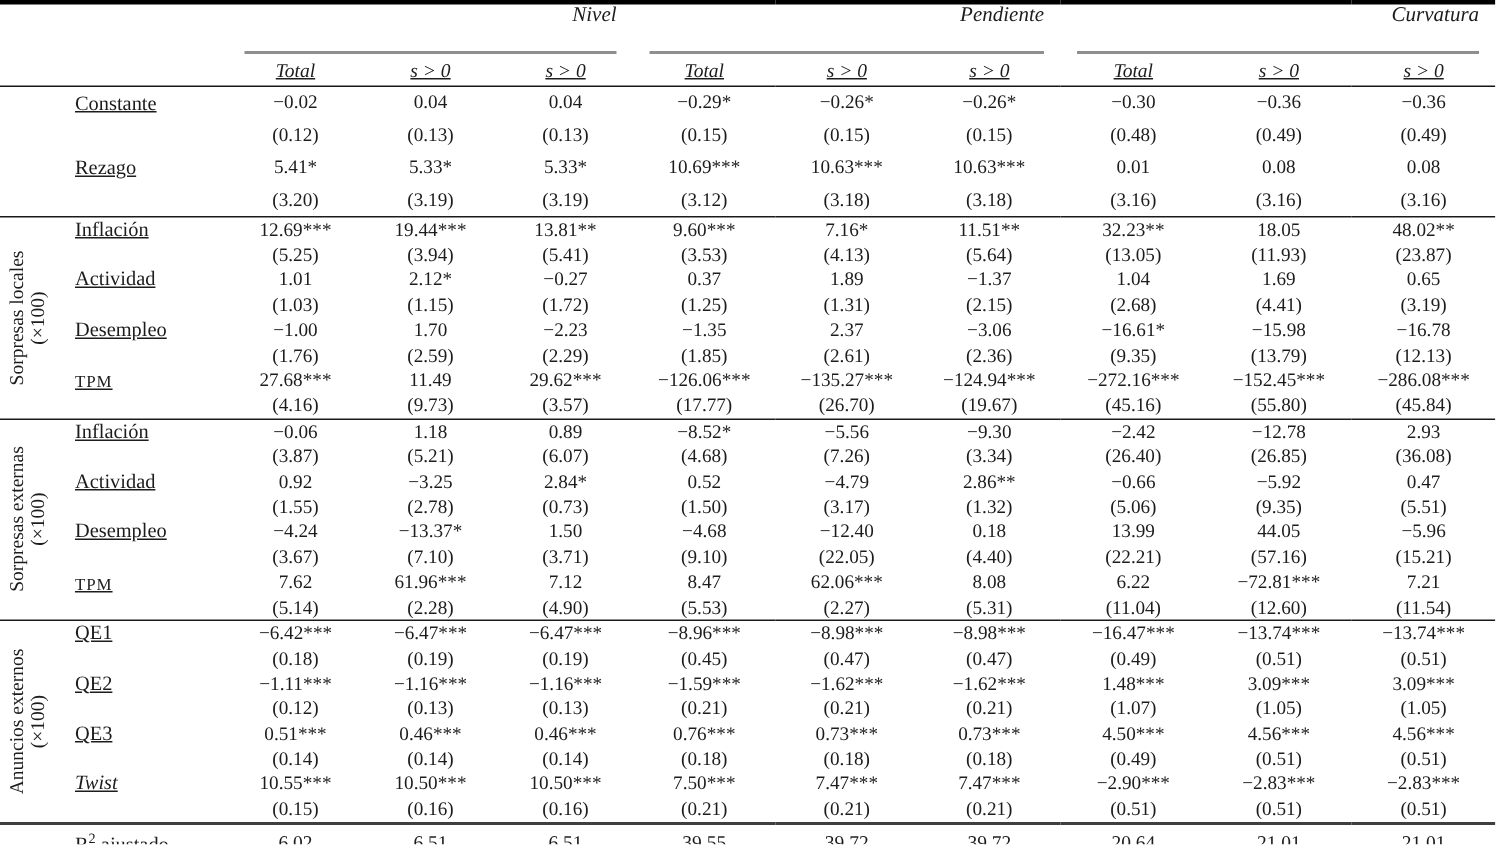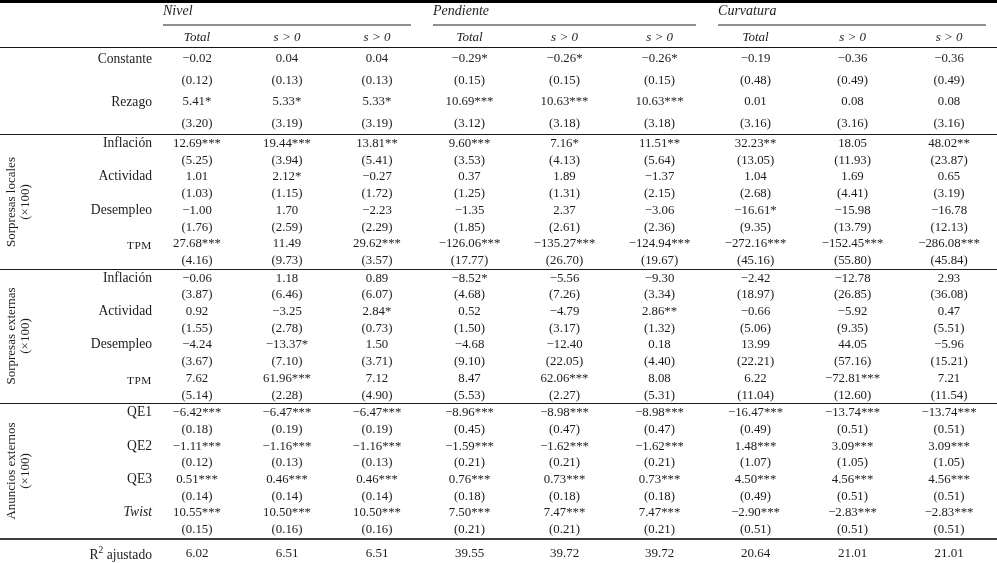--- a/index.html
+++ b/index.html
@@ -2,31 +2,31 @@
 <html><head>
 <meta charset="utf-8">
 <style>
   html,body{margin:0;padding:0;background:#ffffff;}
   .page{width:997px;height:563px;background:#ffffff;box-sizing:border-box;overflow:hidden;
         font-family:"Liberation Serif", serif;}
   table{border-collapse:collapse;table-layout:fixed;width:997px;color:#1c1c1c;
         border-top:3px solid #000;border-bottom:3px solid #000;}
   th,td{padding:0;font-weight:normal;overflow:visible;}
   thead .grp-row th{height:19px;vertical-align:bottom;}
-  .grphdr{font-style:italic;font-size:14px;text-align:left;line-height:16px;
-          border-bottom:2px solid #8f8f8f;margin:0 11px;padding-bottom:5px;}
+  .grphdr{font-style:italic;font-size:14px;text-align:right;line-height:16px;
+          border-bottom:2px solid #8f8f8f;margin:0 11px;padding-bottom:15px;}
   thead .sub-row th{height:21px;line-height:19px;font-style:italic;font-size:13px;
-          text-align:center;border-bottom:1.5px solid #161616;}
+          text-align:center;border-bottom:1.5px solid #161616;text-decoration:underline;}
   th.spacer{border-bottom:1.5px solid #161616;}
   td.val{text-align:center;font-size:12.8px;white-space:nowrap;}
   tr.tall{line-height:21.5px;}
   tr.tall td{height:21.5px;}
   tr.norm{line-height:16.7px;}
   tr.norm td{height:16.7px;}
-  td.rowlabel{font-size:13.6px;padding-left:14px;vertical-align:top;text-align:right;white-space:nowrap;}
+  td.rowlabel{font-size:13.6px;padding-left:14px;vertical-align:top;text-align:left;white-space:nowrap;text-decoration:underline;}
   td.rowlabel.smallcaps{font-size:11.3px;letter-spacing:0.6px;padding-top:2px;}
   td.rowlabel.italic{font-style:italic;}
   tr.sec-start td{border-top:1.7px solid #1a1a1a;}
   tr.footer-row td{border-top:2.2px solid #3f3f3f;height:21px;line-height:21px;font-size:13px;}
   tr.footer-row td.rowlabel{font-size:13.6px;}
   tr.footer-row sup{font-size:9.5px;}
   td.rot-cell{position:relative;}
   .rot{position:absolute;left:50%;top:50%;transform:translate(-50%,-50%) rotate(-90deg);
        white-space:nowrap;font-size:13px;line-height:14px;text-align:center;color:#1c1c1c;}
 </style>
@@ -76,21 +76,21 @@
     <tbody id="tbody">
         <tr class="tall">
           <td class="rot-cell" rowspan="4"></td>
           <td class="rowlabel" rowspan="2">Constante</td>
           <td class="val">−0.02</td>
           <td class="val">0.04</td>
           <td class="val">0.04</td>
           <td class="val">−0.29*</td>
           <td class="val">−0.26*</td>
           <td class="val">−0.26*</td>
-          <td class="val">−0.19</td>
+          <td class="val">−0.30</td>
           <td class="val">−0.36</td>
           <td class="val">−0.36</td>
         </tr>
         <tr class="tall">
           <td class="val se">(0.12)</td>
           <td class="val se">(0.13)</td>
           <td class="val se">(0.13)</td>
           <td class="val se">(0.15)</td>
           <td class="val se">(0.15)</td>
           <td class="val se">(0.15)</td>
@@ -232,26 +232,26 @@
           <td class="val">0.89</td>
           <td class="val">−8.52*</td>
           <td class="val">−5.56</td>
           <td class="val">−9.30</td>
           <td class="val">−2.42</td>
           <td class="val">−12.78</td>
           <td class="val">2.93</td>
         </tr>
         <tr class="norm">
           <td class="val se">(3.87)</td>
-          <td class="val se">(6.46)</td>
+          <td class="val se">(5.21)</td>
           <td class="val se">(6.07)</td>
           <td class="val se">(4.68)</td>
           <td class="val se">(7.26)</td>
           <td class="val se">(3.34)</td>
-          <td class="val se">(18.97)</td>
+          <td class="val se">(26.40)</td>
           <td class="val se">(26.85)</td>
           <td class="val se">(36.08)</td>
         </tr>
         <tr class="norm">
           <td class="rowlabel" rowspan="2">Actividad</td>
           <td class="val">0.92</td>
           <td class="val">−3.25</td>
           <td class="val">2.84*</td>
           <td class="val">0.52</td>
           <td class="val">−4.79</td>

